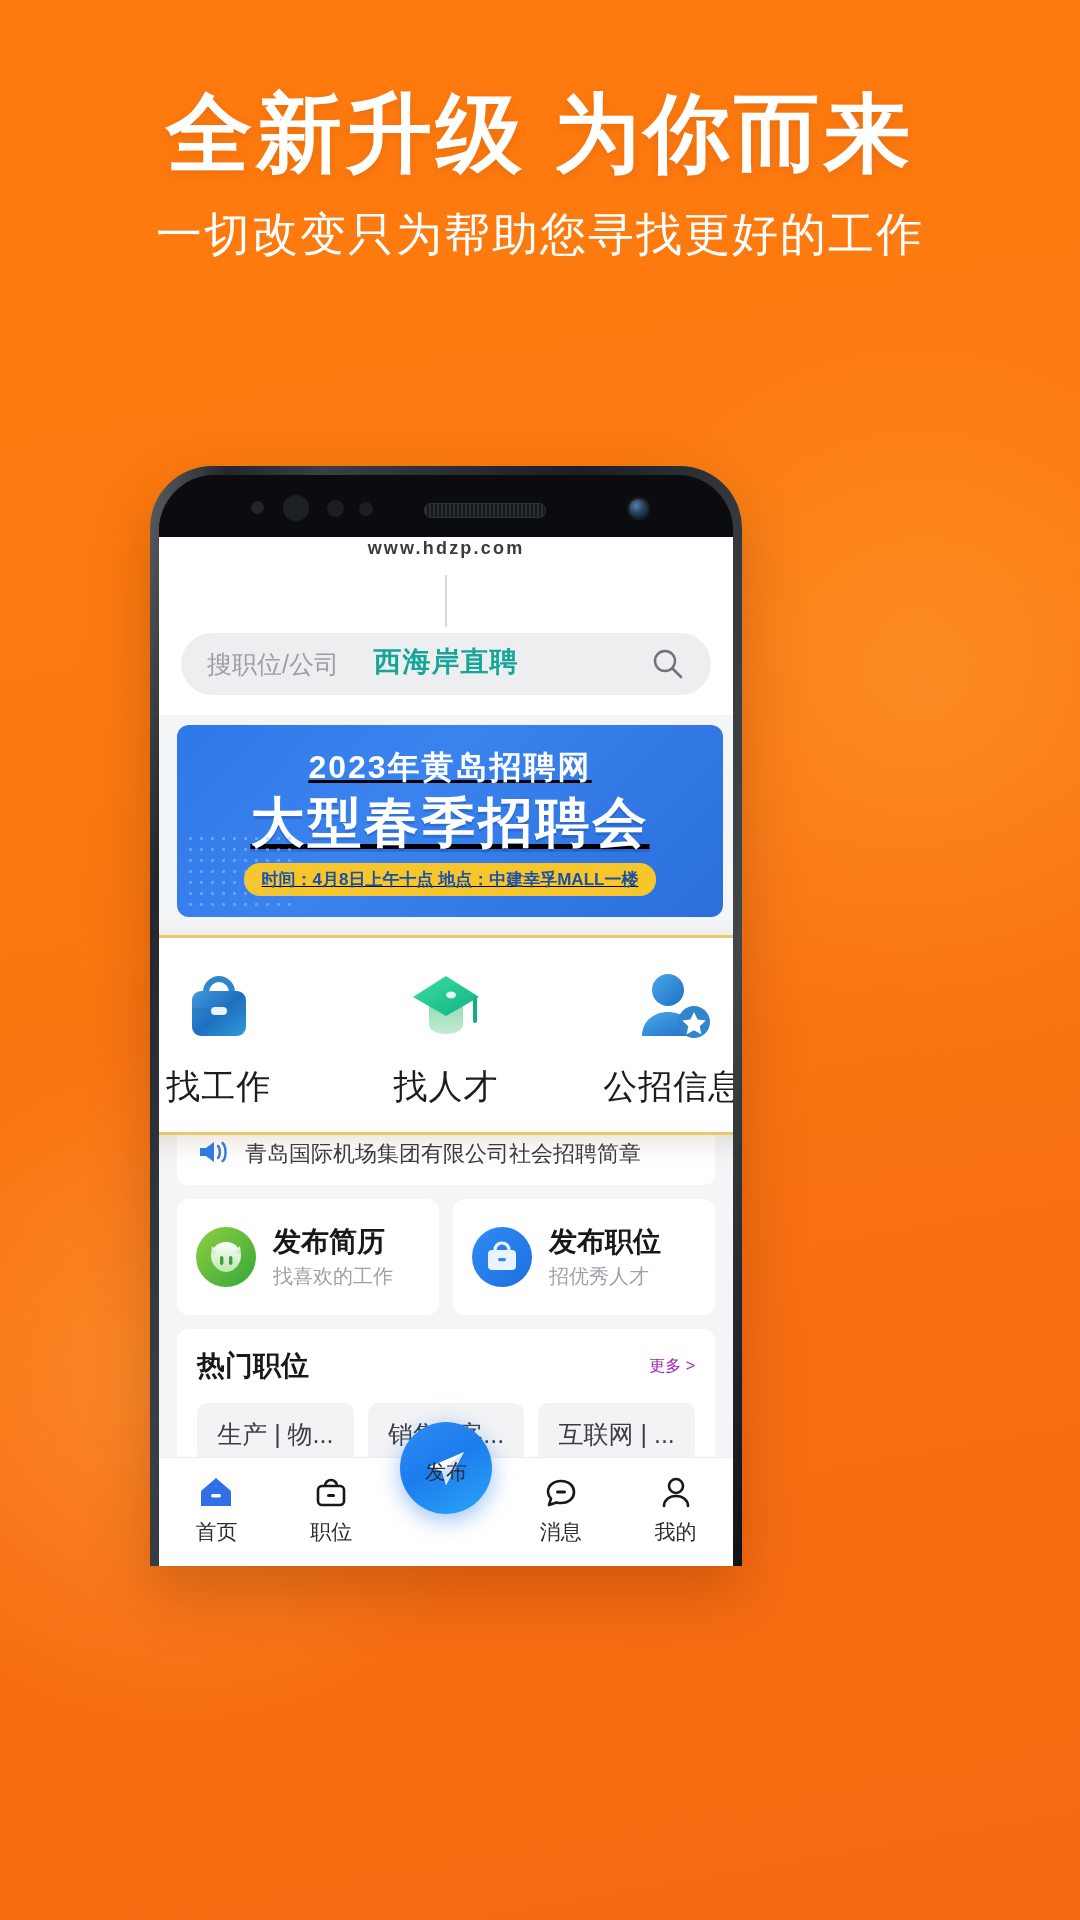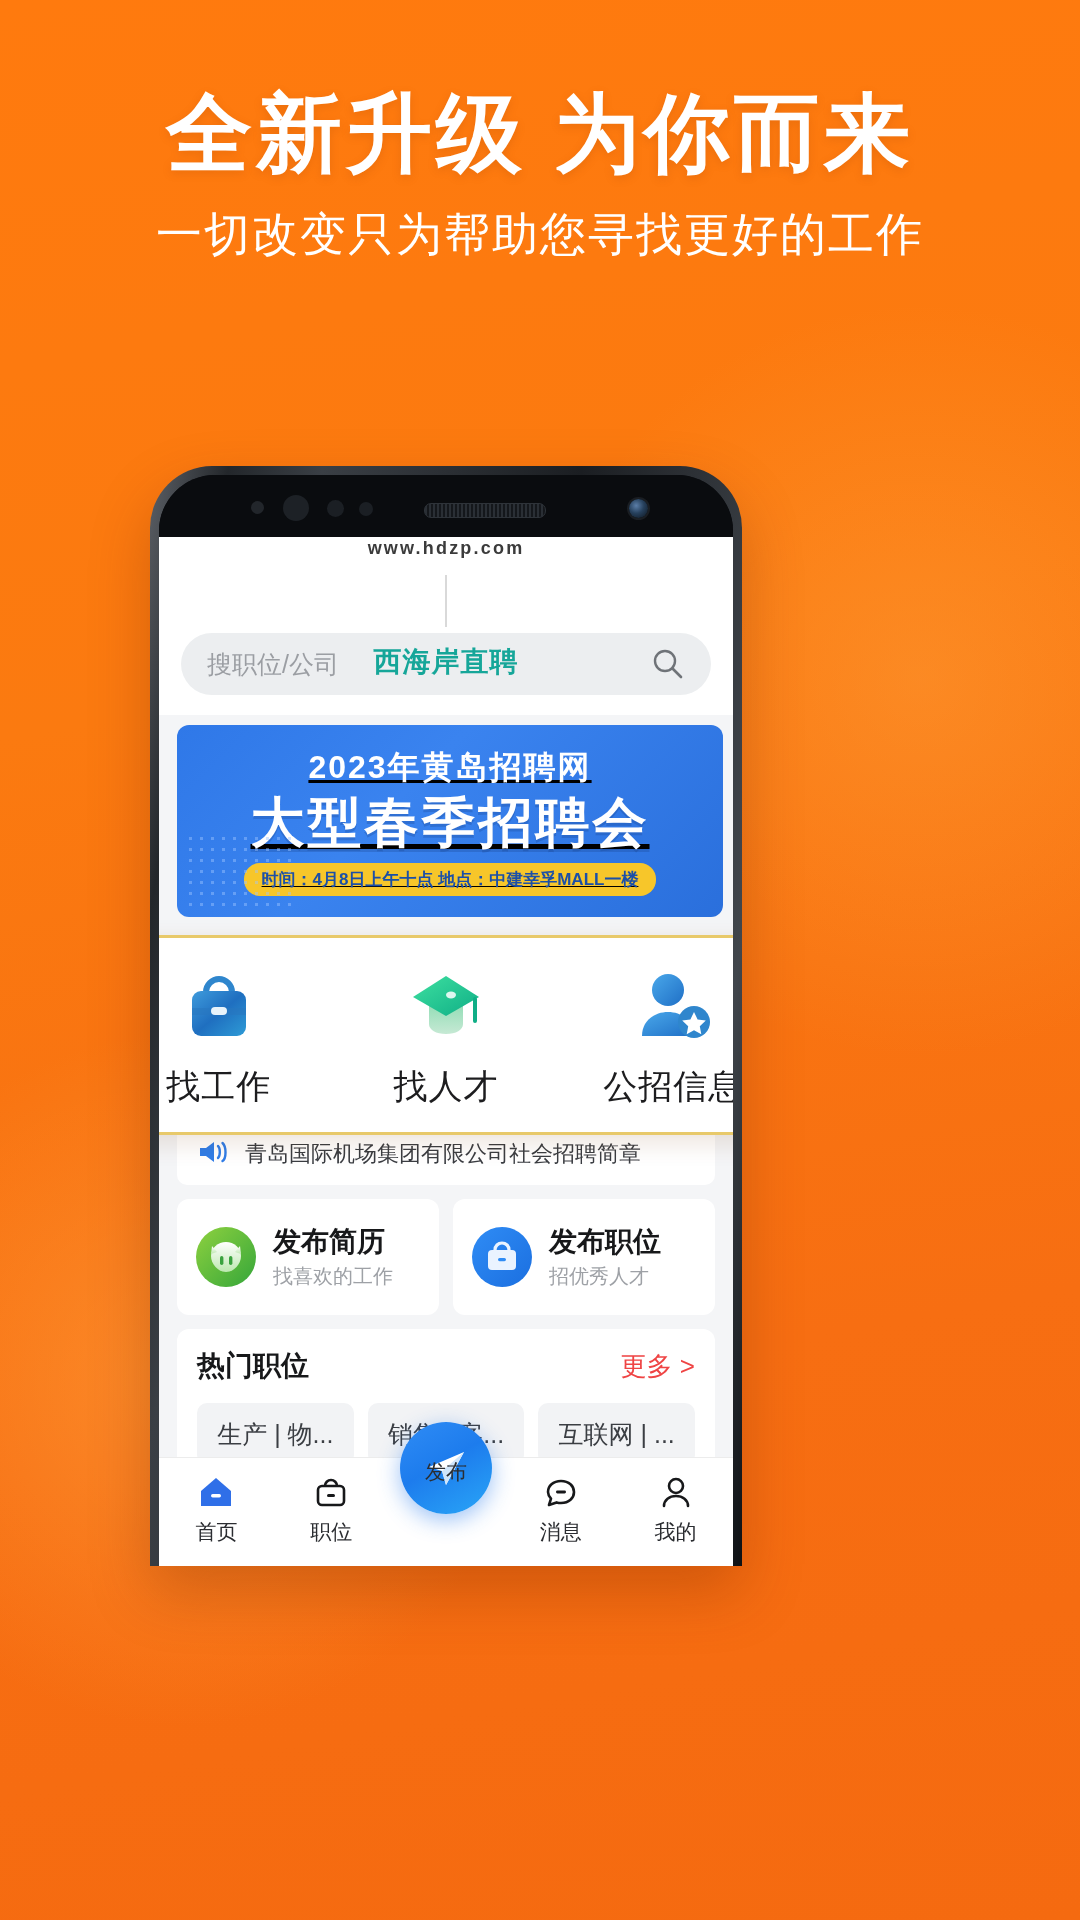--- a/index.html
+++ b/index.html
@@ -125,21 +125,21 @@
     flex:1;background:#fff;border-radius:12px;height:116px;display:flex;align-items:center;
     padding:0 18px;box-sizing:border-box;gap:16px;
   }
   .promo-ico{width:62px;height:62px;flex:0 0 62px;}
   .promo-t{font-size:28px;font-weight:bold;color:#17181a;line-height:1.25;}
   .promo-s{font-size:20px;color:#9ea1a6;margin-top:4px;}
   
   .section{margin:14px 18px 0 18px;background:#fff;border-radius:12px;padding:18px 20px 20px 20px;}
   .sec-head{display:flex;align-items:center;justify-content:space-between;gap:19px;}
   .sec-title{font-size:28px;font-weight:bold;color:#17181a;}
-  .sec-more{font-size:26px;color:#ef4444;margin-left:30px;}
+  .sec-more{font-size:16px;color:#a21caf;margin-left:30px;}
   .tags{display:flex;gap:14px;margin-top:18px;}
   .tag{
     flex:1;background:#f2f3f5;border-radius:10px;height:62px;display:flex;align-items:center;
     justify-content:center;font-size:25px;color:#3b3e43;
   }
   .section-last{margin-top:14px;padding-bottom:56px;}
   
   .tabbar{
     position:absolute;left:0;bottom:0;width:574px;height:108px;background:#fff;
     border-top:1px solid #ececec;display:flex;align-items:flex-start;z-index:8;

